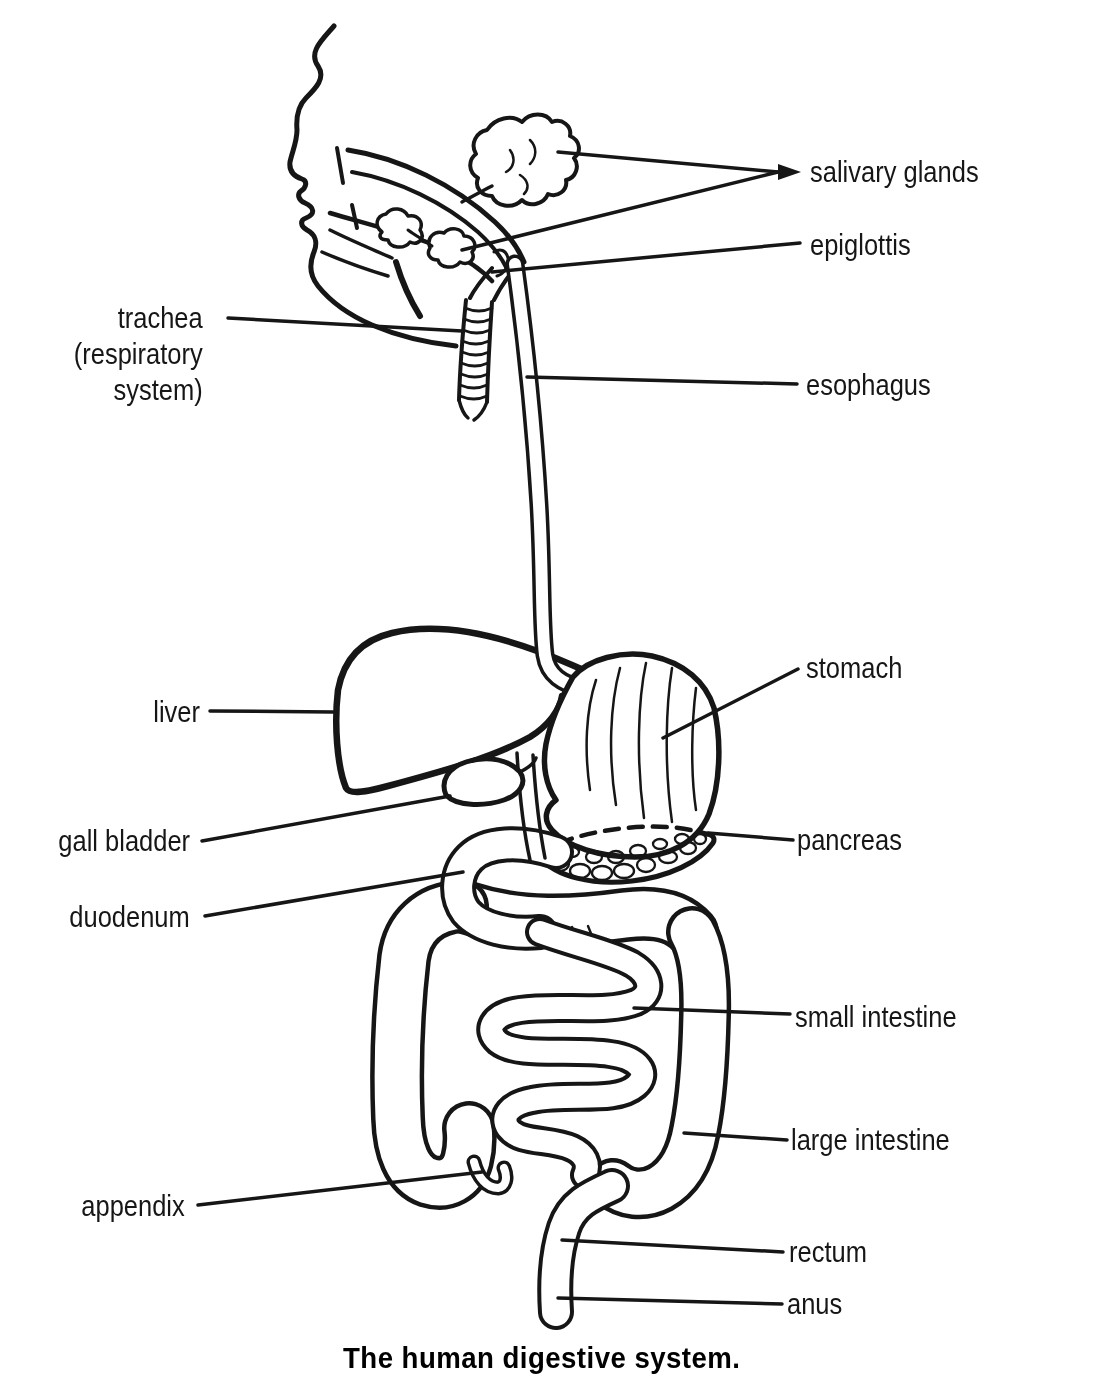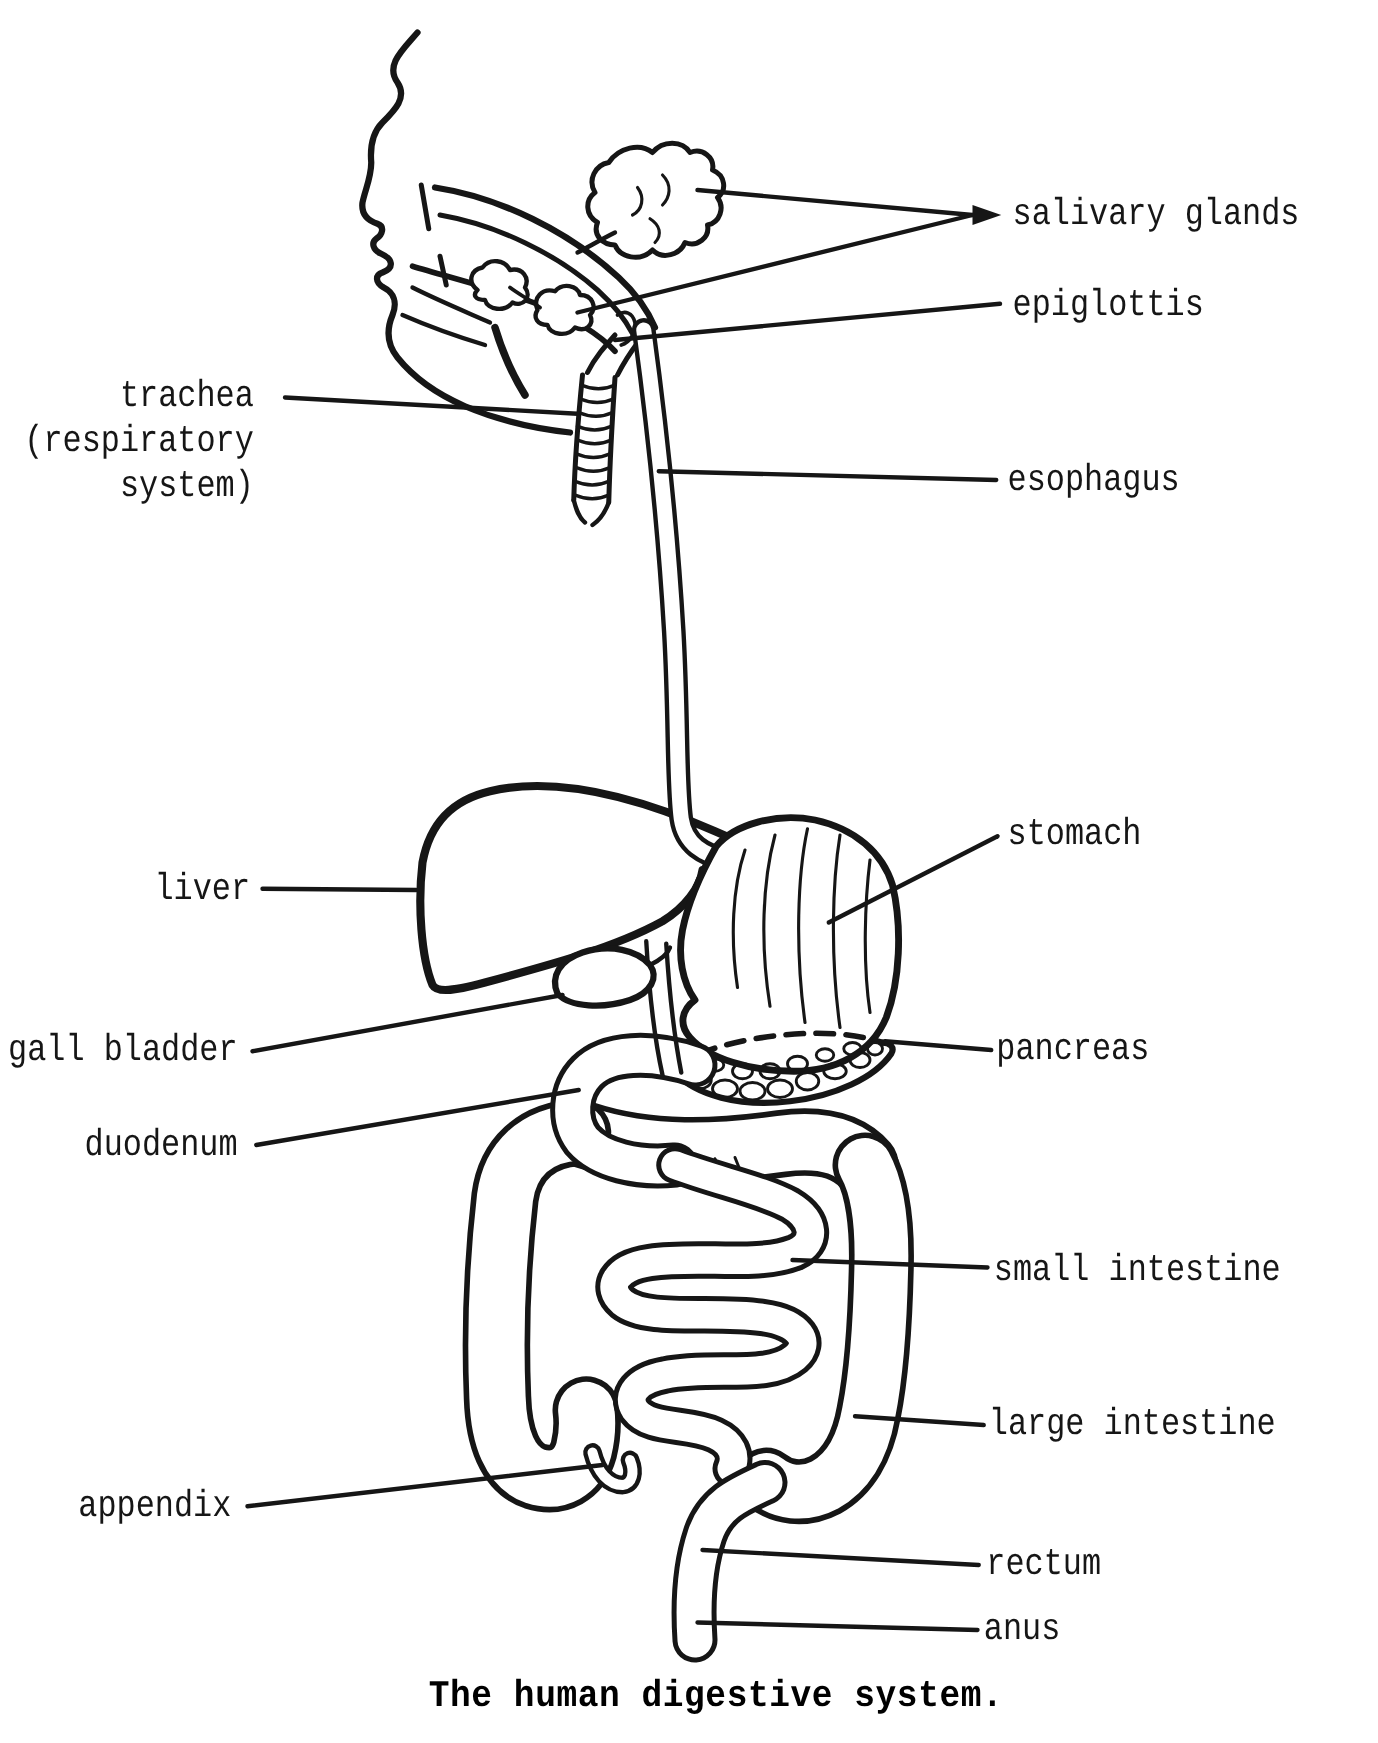--- a/index.html
+++ b/index.html
@@ -1,18 +1,18 @@
 <!DOCTYPE html>
 <html style="--ink: #161616; --paper: #ffffff;"><head>
 <meta charset="utf-8">
 <style>
   :root { --ink:#161616; --paper:#ffffff; }
   html,body { margin:0; padding:0; background:#fff; }
   #page { position:relative; width:1102px; height:1394px; background:var(--paper);
-          font-family:Liberation Mono, monospace; overflow:hidden;border-radius:32px; }
+          font-family:Liberation Sans, sans-serif; overflow:hidden;border-radius:32px; }
   #art  { position:absolute; left:0; top:0; color:var(--ink); }
   .ln   { stroke:currentColor; fill:none; stroke-linecap:round; stroke-linejoin:round; }
   .wn   { stroke:var(--paper); fill:none; stroke-linecap:round; stroke-linejoin:round; }
   .fillw{ fill:var(--paper); }
   .lbl  { position:absolute; white-space:nowrap; color:var(--ink);
           font-size:30px; line-height:36px; }
   .rcol { transform:scaleX(0.85); transform-origin:0 50%; }
   .lcol { text-align:right; transform:scaleX(0.85); transform-origin:100% 50%; }
   .lcol3{ text-align:right; transform:scaleX(0.85); transform-origin:100% 0; }
   #caption { position:absolute; left:343px; top:1340px; font-weight:bold;

